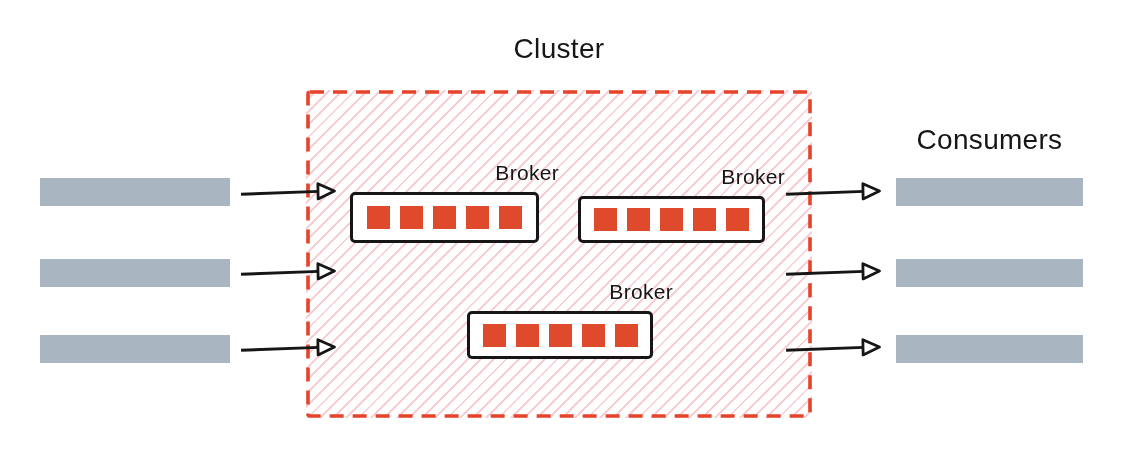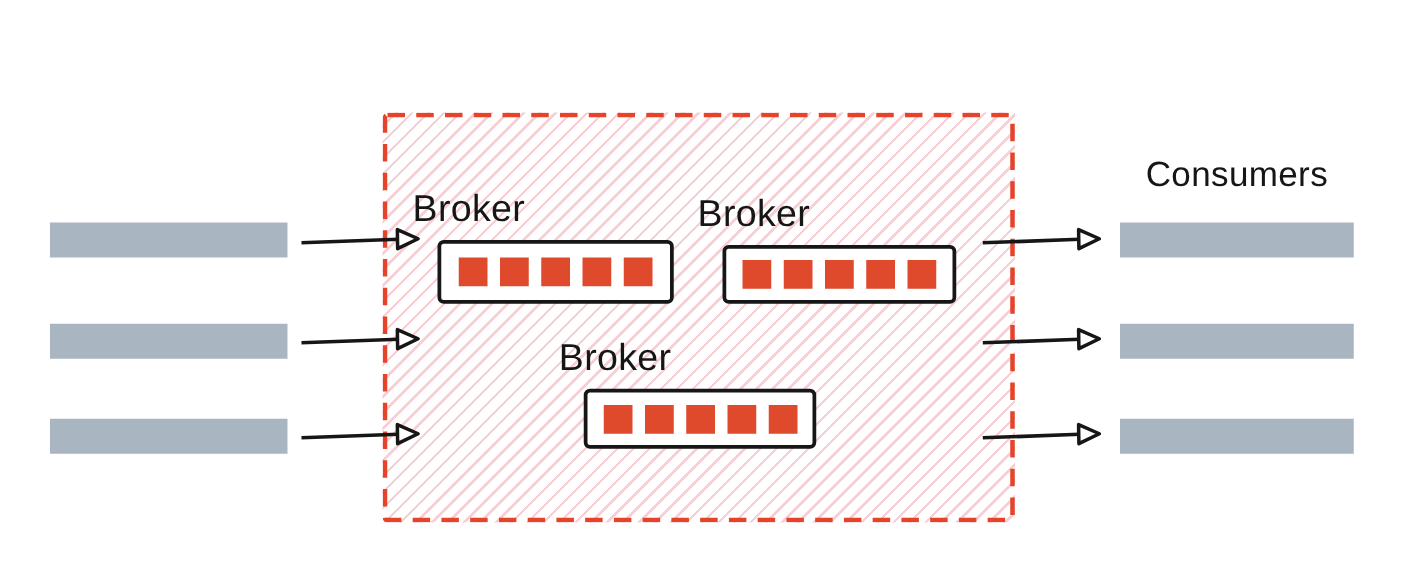--- a/index.html
+++ b/index.html
@@ -47,34 +47,35 @@
   .arrow:nth-child(3){top:337px;}
   .arrow svg{display:block;}
 
   
   .broker{position:absolute;}
   #broker-0{left:350px;top:192px;width:189px;height:51px;}
   #broker-1{left:578px;top:196px;width:187px;height:47px;}
   #broker-2{left:467px;top:311px;width:186px;height:48px;}
   .broker-label{
     position:absolute;left:-20px;right:-20px;bottom:calc(100% + 7px);
-    font-size:30px;font-weight:500;letter-spacing:.3px;text-align:left;color:var(--ink);
+    font-size:21px;font-weight:500;letter-spacing:.3px;text-align:right;color:var(--ink);
   }
   .broker-box{
     width:100%;height:100%;box-sizing:border-box;background:#ffffff;
     border:3px solid var(--ink);border-radius:5px;
     display:flex;align-items:center;justify-content:center;gap:10px;
   }
   .partition{width:23px;height:23px;background:var(--partition);flex:0 0 auto;}
 </style>
 </head>
 <body style="--accent: #e5432a; --partition: #df4a2c; --hatch: #f9cfd6; --bar: #a9b6c2; --ink: #161616;">
 
 <div class="stage">
 
+  <div class="big-label" id="title-cluster">Cluster</div>
 
 
   <div class="big-label" id="label-consumers">Consumers</div>
 
   <div class="cluster-box">
     <svg width="506" height="328" viewBox="0 0 506 328">
       <rect class="cluster-rect" x="2" y="2" width="502" height="324" rx="2"></rect>
     </svg>
   </div>
 

